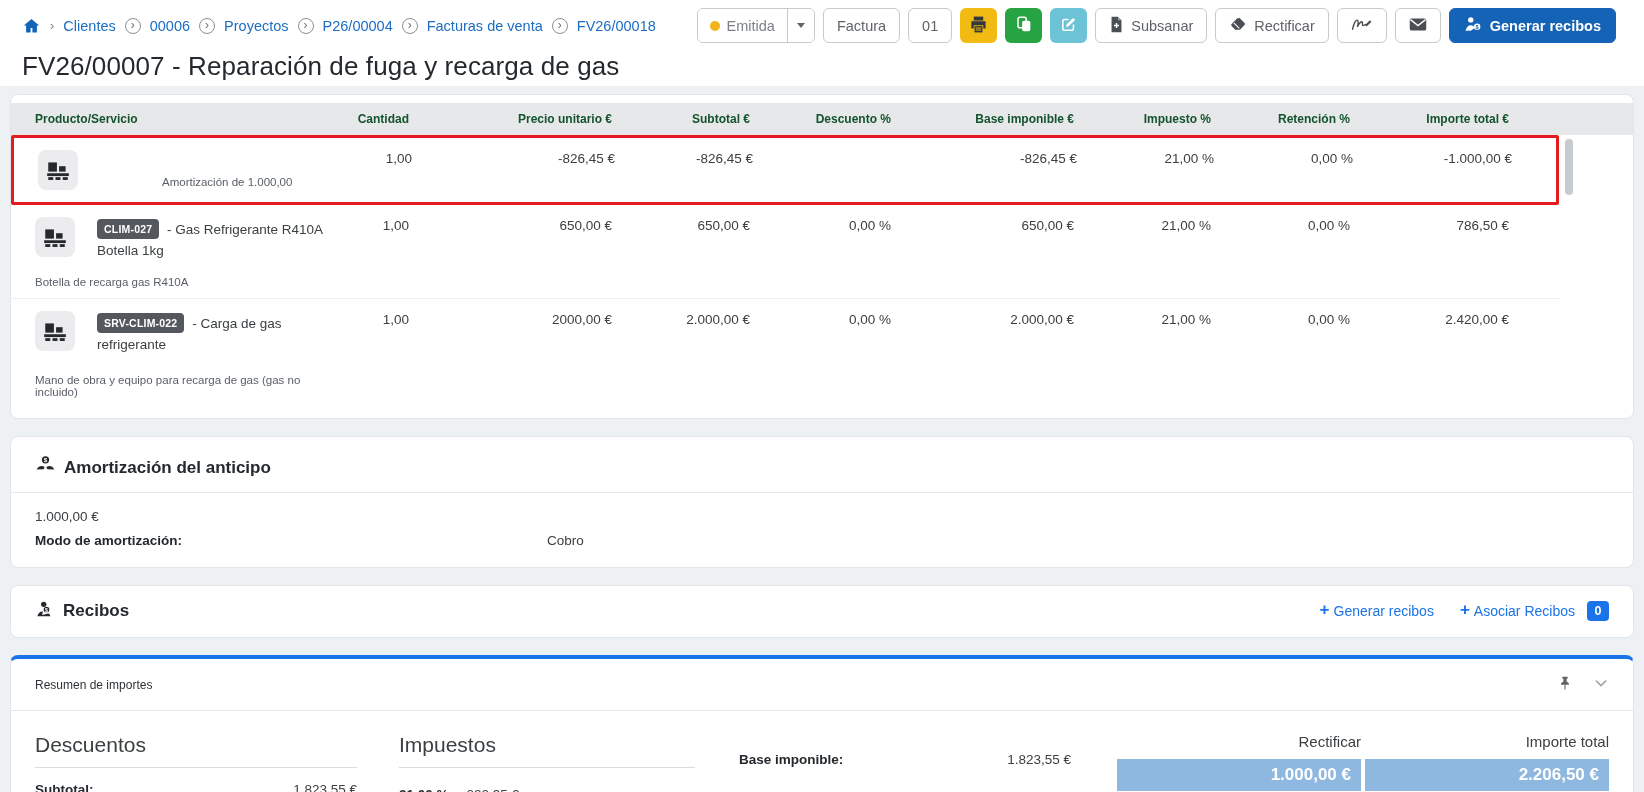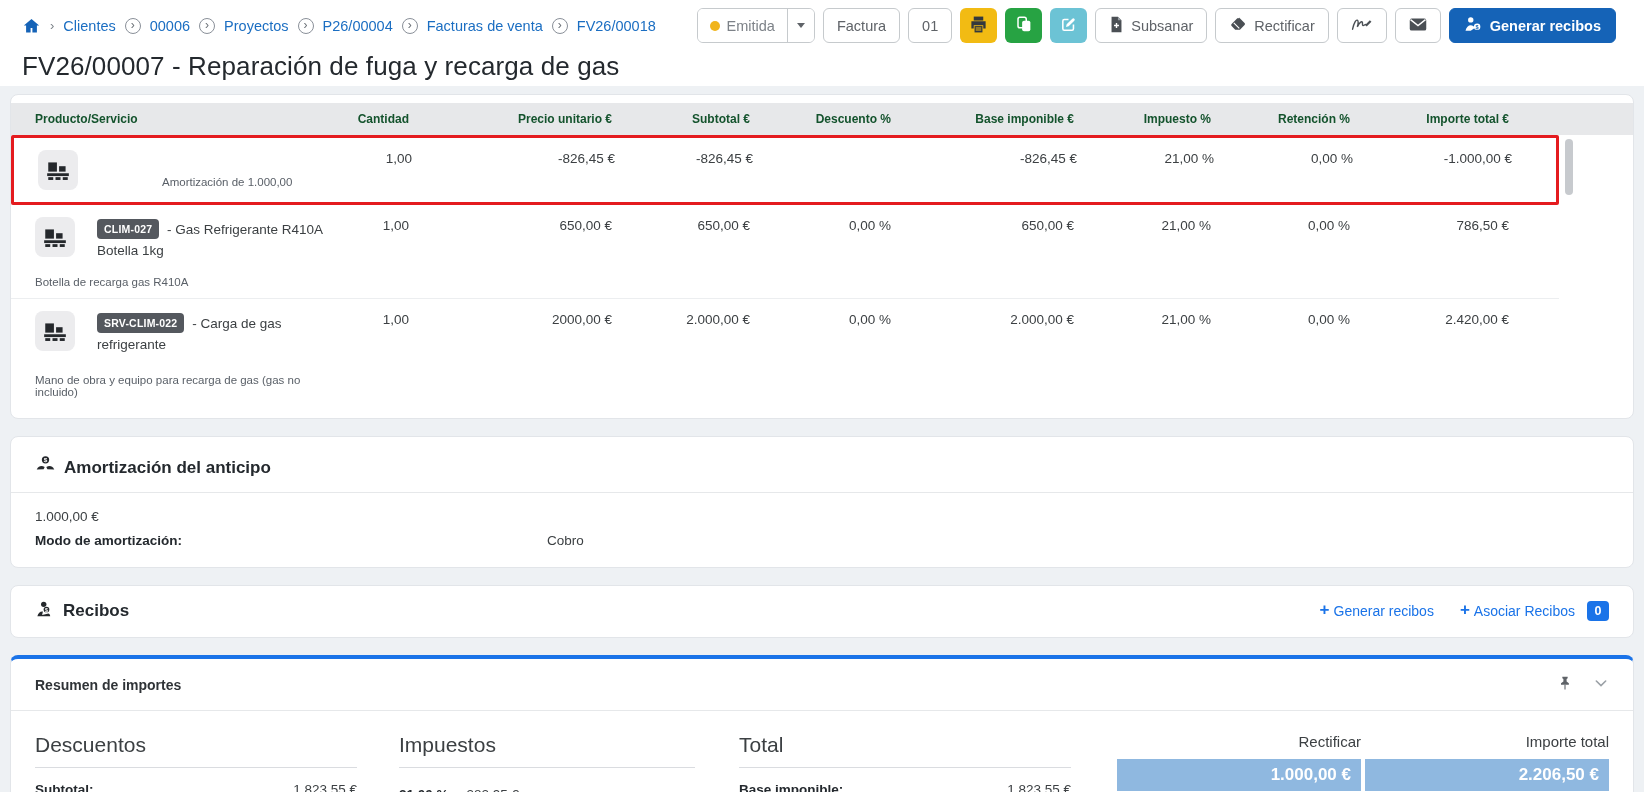--- a/index.html
+++ b/index.html
@@ -76,21 +76,21 @@
   .recibos-left { display:flex; align-items:center; gap:9px; }
   .recibos-links { margin-left:auto; display:flex; align-items:center; gap:26px; }
   .blue-link { color:#1a73e8; font-size:14px; text-decoration:none; cursor:pointer; display:flex; align-items:center; gap:4px; }
   .blue-link .plus { font-size:17px; font-weight:600; margin-top:-2px; }
   .count-badge { background:#1a73e8; color:#fff; font-size:12.5px; font-weight:700; border-radius:4px;
     min-width:22px; height:20px; display:flex; align-items:center; justify-content:center; margin-left:-14px; }
 
   
   .resumen { border-top:4px solid #1a73e8; }
   .res-head { display:flex; align-items:center; padding:16px 24px 14px 24px; }
-  .res-title { font-size:14px; font-weight:700; color:#2f3337; }
+  .res-title { font-size:12px; font-weight:400; color:#2f3337; }
   .res-icons { margin-left:auto; display:flex; align-items:center; gap:20px; }
   .res-body { border-top:1px solid #e6e8ea; padding:22px 24px 24px 24px; display:flex; }
   .rcol { }
   .rcol-h { font-size:21px; color:#3c4043; padding-bottom:10px; border-bottom:1px solid #dadce0; }
   .rrow { display:flex; justify-content:space-between; font-size:13.5px; margin-top:14px; align-items:center; }
   .rrow:first-of-type { margin-top:19px; }
   .rlabel { font-weight:700; color:#24292e; }
   .rvalue { color:#3c4043; display:flex; align-items:center; gap:4px; }
   .col-desc { width:322px; }
   .col-imp  { width:296px; margin-left:42px; }
@@ -406,21 +406,20 @@
 
     <div class="rcol col-imp">
       <div class="rcol-h">Impuestos</div>
       <div class="imp-line">
         <span class="imp-rate">21,00 %</span>
         <span>382,95 €</span>
       </div>
     </div>
 
     <div class="rcol col-tot">
-      <div class="rcol-h">Total</div>
       <div class="rrow">
         <span class="rlabel">Base imponible:</span>
         <span class="rvalue">1.823,55 €</span>
       </div>
 
     </div>
 
     <div class="col-bars">
       <div class="bars-heads">
         <div>Rectificar</div>

